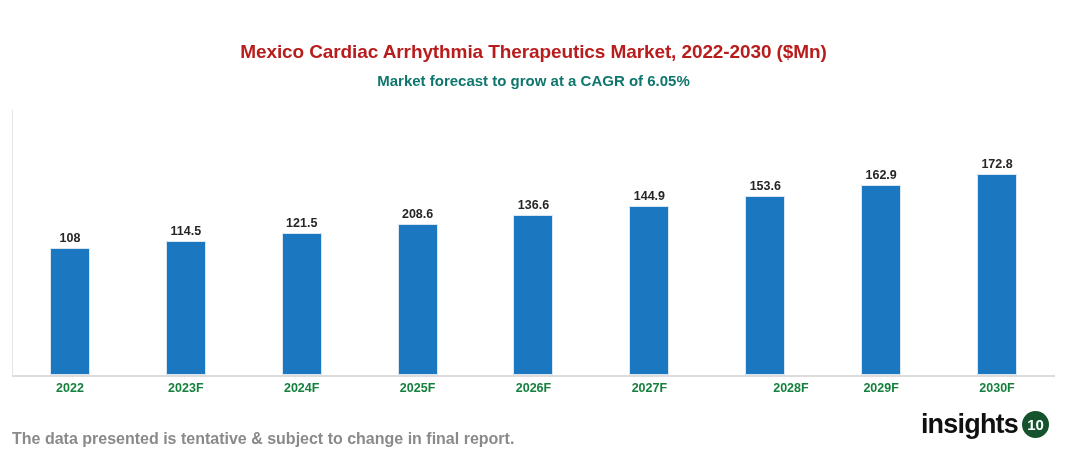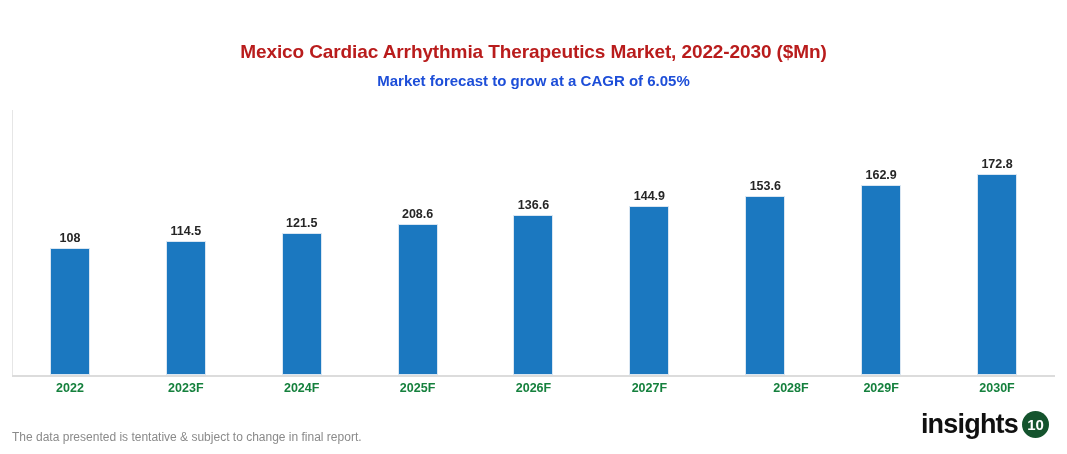--- a/index.html
+++ b/index.html
@@ -30,21 +30,21 @@
     font-size: 19px;
     font-weight: bold;
     color: #b91c1c;
     letter-spacing: -0.1px;
     line-height: 24px;
   }
   #chart-subtitle {
     margin-top: 7px;
     font-size: 15px;
     font-weight: bold;
-    color: #1d4ed8;
+    color: #0f766e;
     line-height: 20px;
   }
 
   
   #plot {
     position: absolute;
     left: 12px;
     top: 110px;
     width: 1043px;
     height: 266px;
@@ -92,22 +92,22 @@
     font-size: 12.5px;
     font-weight: bold;
     color: #15803d;
   }
 
   
   #footnote {
     position: absolute;
     left: 12px;
     top: 430px;
-    font-size: 12px;
-    font-weight: normal;
+    font-size: 16px;
+    font-weight: bold;
     color: #8a8a8a;
     white-space: nowrap;
   }
   #logo {
     position: absolute;
     right: 18px;
     top: 409px;
     display: flex;
     align-items: center;
     gap: 4px;

